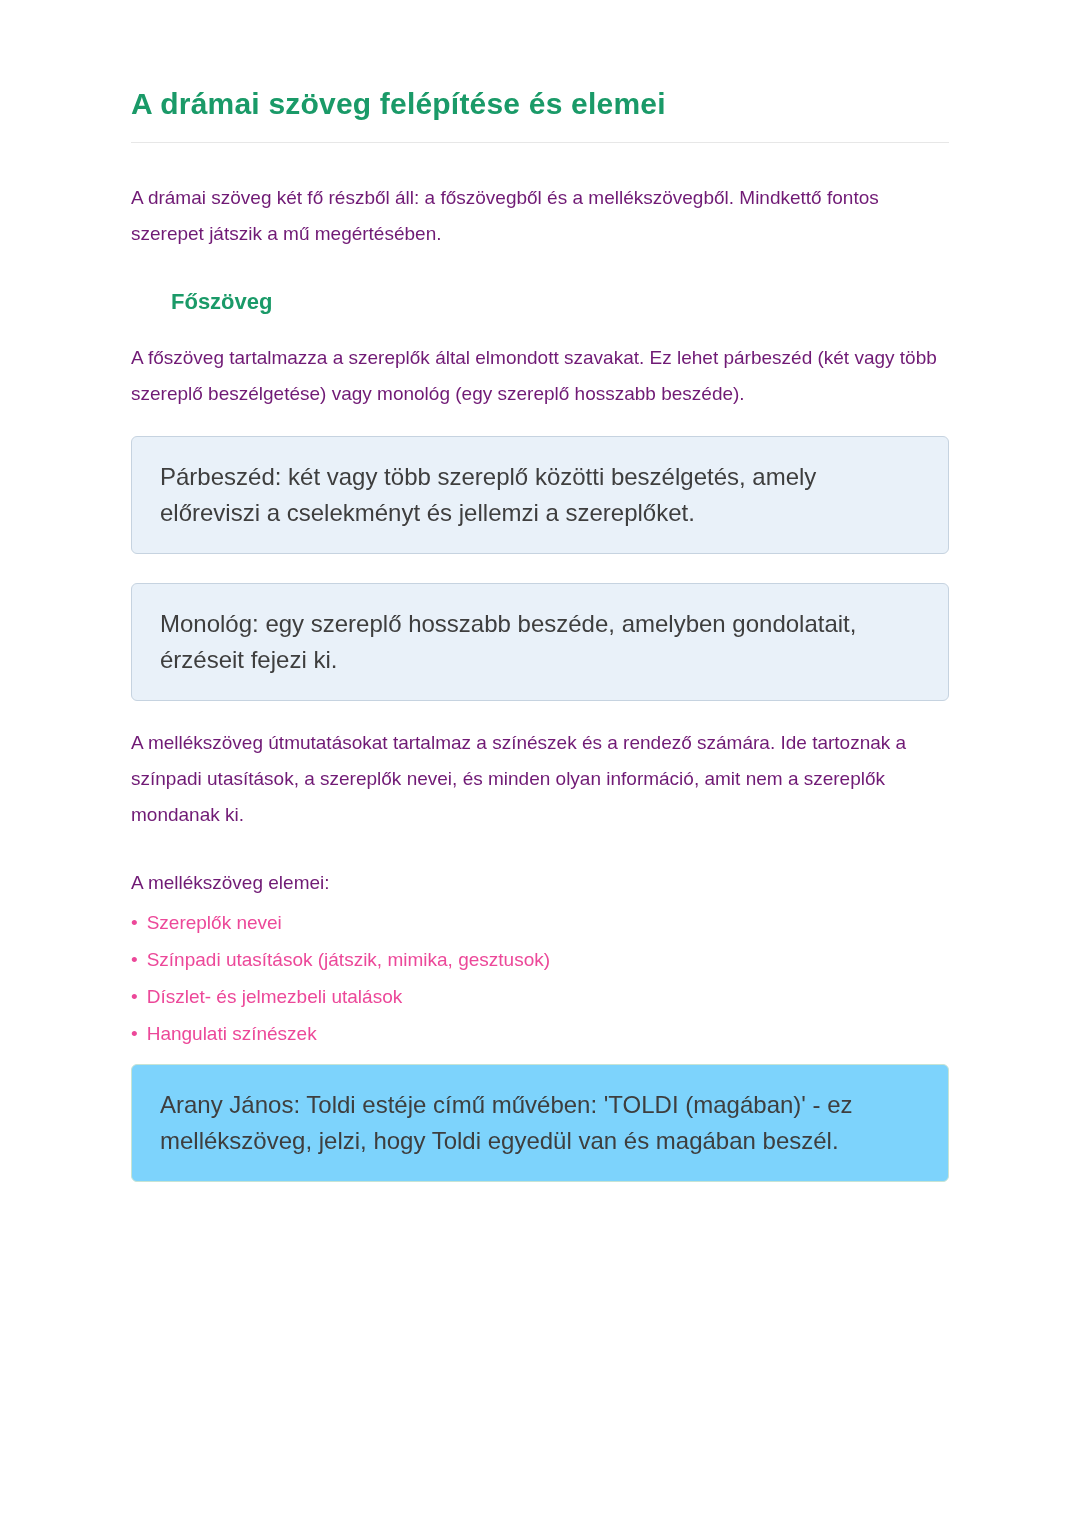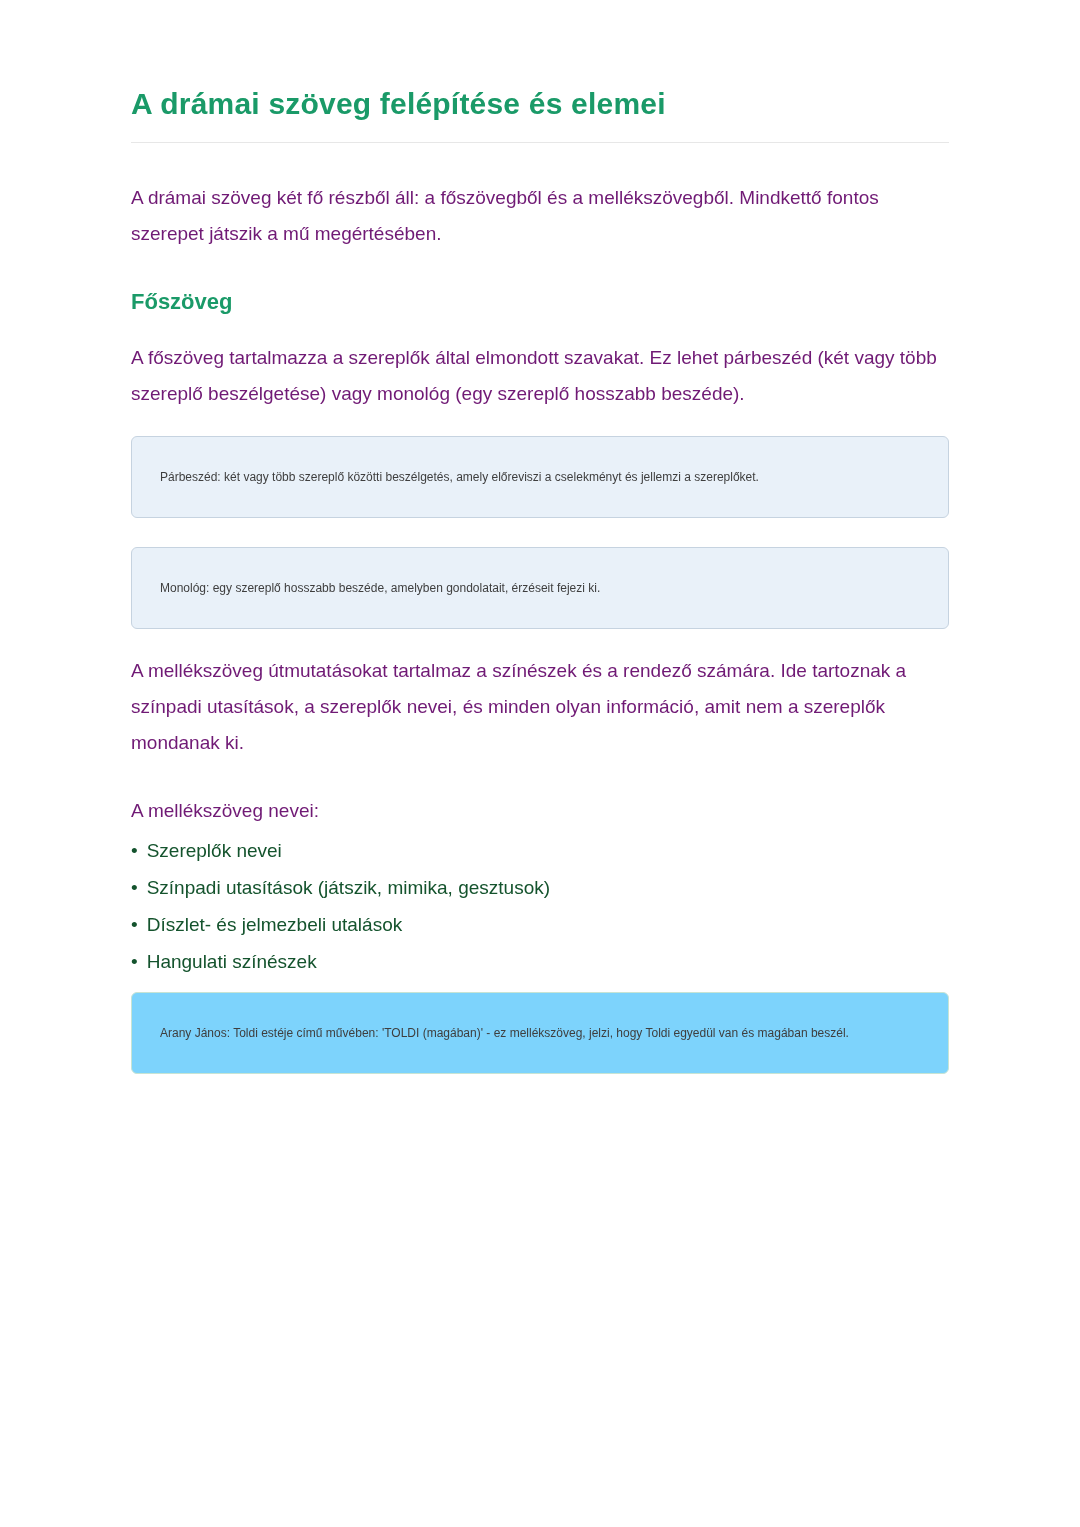--- a/index.html
+++ b/index.html
@@ -40,33 +40,33 @@
     color: #701a75;
   }
   .para.intro { margin-top: 37px; }
   h2.section-heading {
     margin: 0;
     font-size: 22px;
     line-height: 28px;
     font-weight: 700;
     color: #1a9a68;
   }
-  h2.section-heading.first { margin-top: 36px; }
+  h2.section-heading.first { margin-top: 36px; margin-left: 40px; }
   h2.section-heading.second { margin-top: 43px; }
   .para.after-heading { margin-top: 24px; }
   .para.list-intro { margin-top: 32px; }
   .callout {
     box-sizing: border-box;
     border-radius: 6px;
     padding: 22px 28px;
     border: 1px solid;
   }
   .callout .callout-text {
     margin: 0;
-    font-size: 12px;
+    font-size: 24px;
     line-height: 36px;
     color: #3e3e3e;
   }
   .callout.blue {
     background: #e9f1f9;
     border-color: #c6d3e0;
   }
   .callout.green {
     background: #7dd3fc;
     border-color: #c7e4d4;
@@ -75,21 +75,21 @@
   .callout.blue.second { margin-top: 29px; }
   .callout.green.example { margin-top: 12px; }
   ul.bullet-list {
     list-style: none;
     margin: 3px 0 0 0;
     padding: 0;
   }
   ul.bullet-list li {
     font-size: 19px;
     line-height: 37px;
-    color: #14532d;
+    color: #ec4899;
   }
   ul.bullet-list .bullet {
     display: inline-block;
     margin-right: 9px;
   }
 </style>
 </head>
 <body>
 
 <div class="page">
@@ -108,21 +108,21 @@
     <p class="callout-text">Párbeszéd: két vagy több szereplő közötti beszélgetés, amely előreviszi a cselekményt és jellemzi a szereplőket.</p>
   </div>
 
   <div class="callout blue second">
     <p class="callout-text">Monológ: egy szereplő hosszabb beszéde, amelyben gondolatait, érzéseit fejezi ki.</p>
   </div>
 
 
   <p class="para after-heading">A mellékszöveg útmutatásokat tartalmaz a színészek és a rendező számára. Ide tartoznak a színpadi utasítások, a szereplők nevei, és minden olyan információ, amit nem a szereplők mondanak ki.</p>
 
-  <p class="para list-intro">A mellékszöveg nevei:</p>
+  <p class="para list-intro">A mellékszöveg elemei:</p>
 
   <ul class="bullet-list">
     <li>
       <span class="bullet">•</span><span>Szereplők nevei</span>
     </li>
     <li>
       <span class="bullet">•</span><span>Színpadi utasítások (játszik, mimika, gesztusok)</span>
     </li>
     <li>
       <span class="bullet">•</span><span>Díszlet- és jelmezbeli utalások</span>

